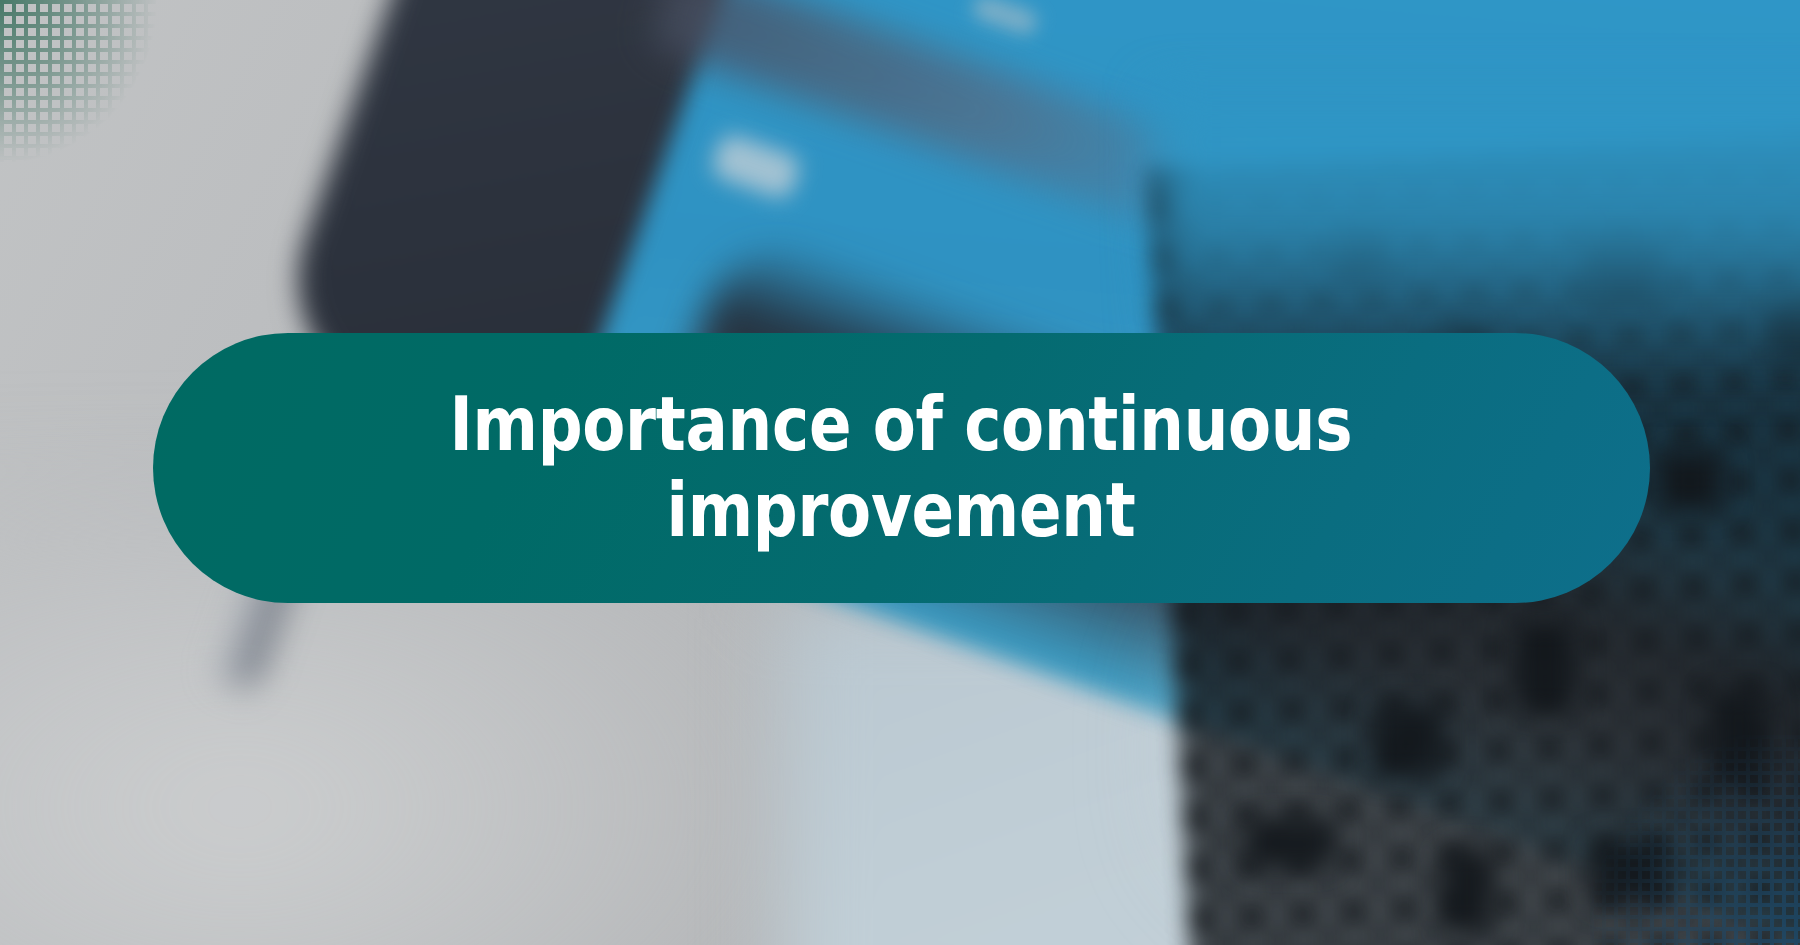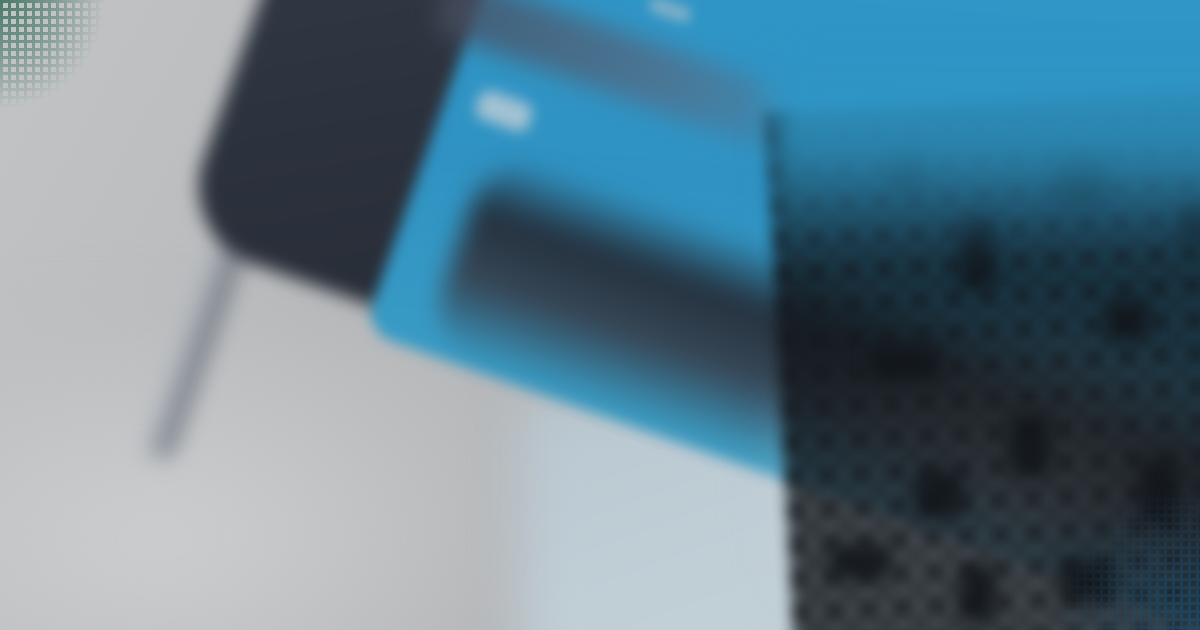--- a/index.html
+++ b/index.html
@@ -369,14 +369,18 @@
     <div class="qr-blob b9"></div>
     <div class="qr-blob b10"></div>
     <div class="qr-blob b11"></div>
     <div class="qr-blob b12"></div>
     <div class="qr-mask-top"></div>
   </div>
 
   <div class="dots dots-tl"></div>
   <div class="dots dots-br"></div>
 
+  <div class="title-pill">
+    <div class="title-text">Importance of continuous
+improvement</div>
+  </div>
 
 </div>
 
 </body></html>

